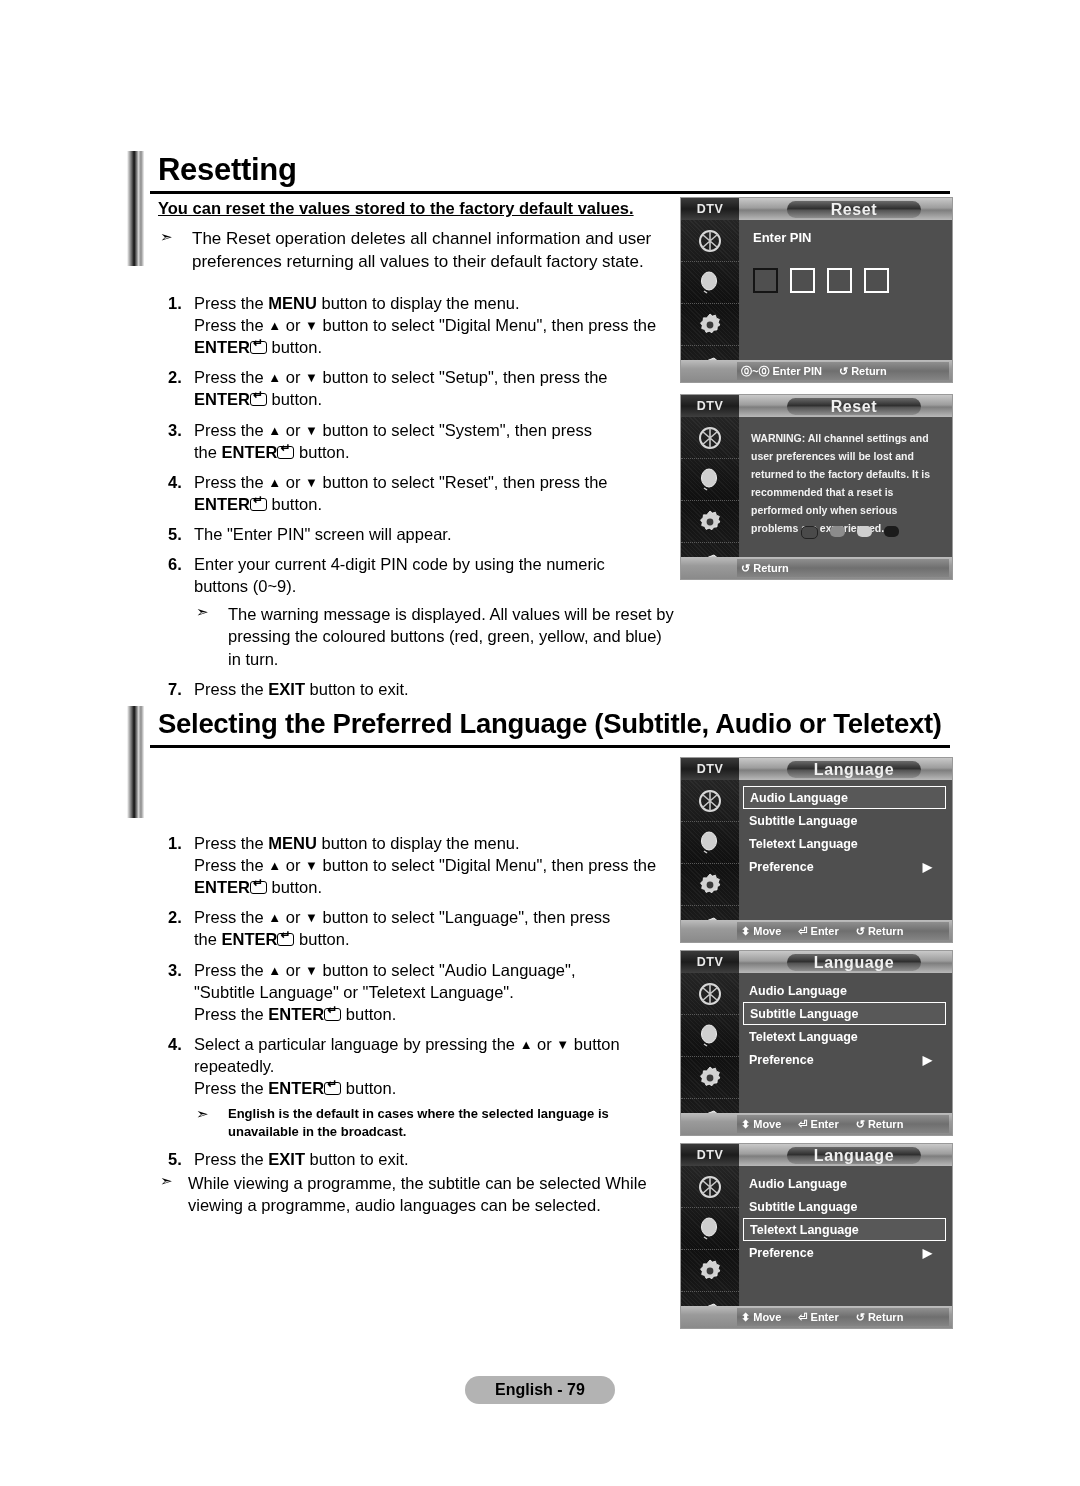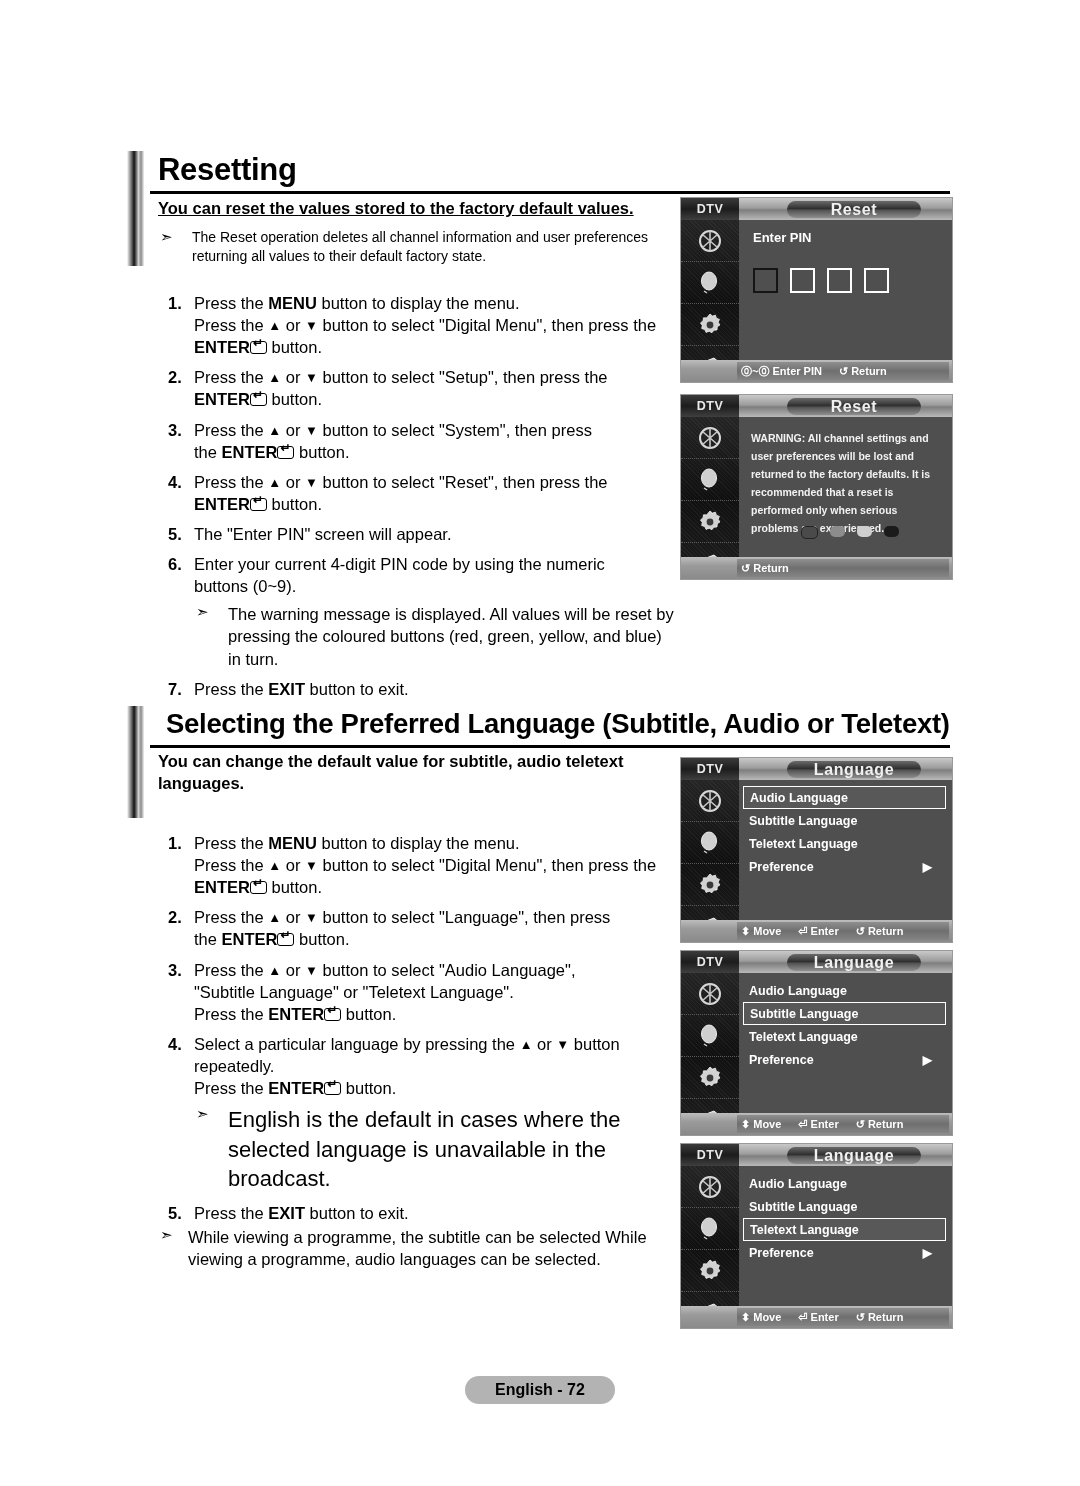--- a/index.html
+++ b/index.html
@@ -279,21 +279,21 @@
   <div class="edge-bar" style="left:127px; top:123px; height:115px;"></div>
 
   <div class="sec-title" style="position:absolute; left:158px; top:126px;">Resetting</div>
 
   <div class="rule" style="position:absolute; left:150px; top:163px; width:800px;"></div>
 
   <div class="lead" style="position:absolute; left:158px; top:170px; width:520px;text-decoration:underline;">You can reset the values stored to the factory default values.</div>
 
   <div class="note" style="position:absolute; left:158px; top:194px; width:510px;">
     <span class="arrow">➣</span>
-    <span class="txt" style="font-size:14px; line-height:1.34;">The Reset operation deletes all channel information and user preferences returning all values to their default factory state.</span>
+    <span class="txt" style="font-size:17px; line-height:1.34;">The Reset operation deletes all channel information and user preferences returning all values to their default factory state.</span>
   </div>
 
   <div class="steps" style="position:absolute; left:158px; top:256px; width:520px;">
 
     <div class="step">
       <span class="num">1.</span>
       <span class="txt">
         Press the <b>MENU</b> button to display the menu.<br>
         Press the <span class="tri">▲</span> or <span class="tri">▼</span> button to select "Digital Menu", then press the<br>
         <span class="ent">ENTER</span><span class="entglyph"></span> button.
@@ -450,25 +450,24 @@
         <span class="bi">
           <span>↺</span>
           <span>Return</span>
         </span>
       </div>
     </div>
   </div>
 
   <div class="edge-bar" style="left:127px; top:678px; height:112px;"></div>
 
-  <div class="sec-title small" style="position:absolute; left:166px; top:682px;">Selecting the Preferred Language (Subtitle, Audio or Teletext)</div>
+  <div class="sec-title small" style="position:absolute; left:158px; top:682px;">Selecting the Preferred Language (Subtitle, Audio or Teletext)</div>
 
   <div class="rule" style="position:absolute; left:150px; top:717px; width:800px;"></div>
 
-  <div class="lead" style="position:absolute; left:158px; top:723px; width:520px;">You can change the default value for subtitle, audio teletext languages.</div>
 
 
   <div class="steps" style="position:absolute; left:158px; top:796px; width:520px;">
 
     <div class="step">
       <span class="num">1.</span>
       <span class="txt">
         Press the <b>MENU</b> button to display the menu.<br>
         Press the <span class="tri">▲</span> or <span class="tri">▼</span> button to select "Digital Menu", then press the<br>
         <span class="ent">ENTER</span><span class="entglyph"></span> button.
@@ -496,21 +495,21 @@
       <span class="num">4.</span>
       <span class="txt">
         Select a particular language by pressing the <span class="tri">▲</span> or <span class="tri">▼</span> button<br>
         repeatedly.<br>
         Press the <span class="ent">ENTER</span><span class="entglyph"></span> button.
       </span>
     </div>
 
     <div class="note indent" style="width:460px;">
       <span class="arrow">➣</span>
-      <span class="txt" style="font-size:22px; line-height:1.34;">English is the default in cases where the selected language is unavailable in the broadcast.</span>
+      <span class="txt" style="font-size:13px; line-height:1.34;font-weight:bold;">English is the default in cases where the selected language is unavailable in the broadcast.</span>
     </div>
 
     <div class="step">
       <span class="num">5.</span>
       <span class="txt">Press the <b>EXIT</b> button to exit.</span>
     </div>
 
     <div class="note" style="width:500px; margin-top:2px;">
       <span class="arrow" style="flex:0 0 28px;">➣</span>
       <span class="txt" style="font-size:16.5px; line-height:1.34;">While viewing a programme, the subtitle can be selected While viewing a programme, audio languages can be selected.</span>
@@ -714,15 +713,15 @@
           <span>Enter</span>
         </span>
         <span class="bi">
           <span>↺</span>
           <span>Return</span>
         </span>
       </div>
     </div>
   </div>
 
-  <div class="footer" style="top:1348px;">English - 72</div>
+  <div class="footer" style="top:1348px;">English - 79</div>
 
 </div>
 
 </body></html>

